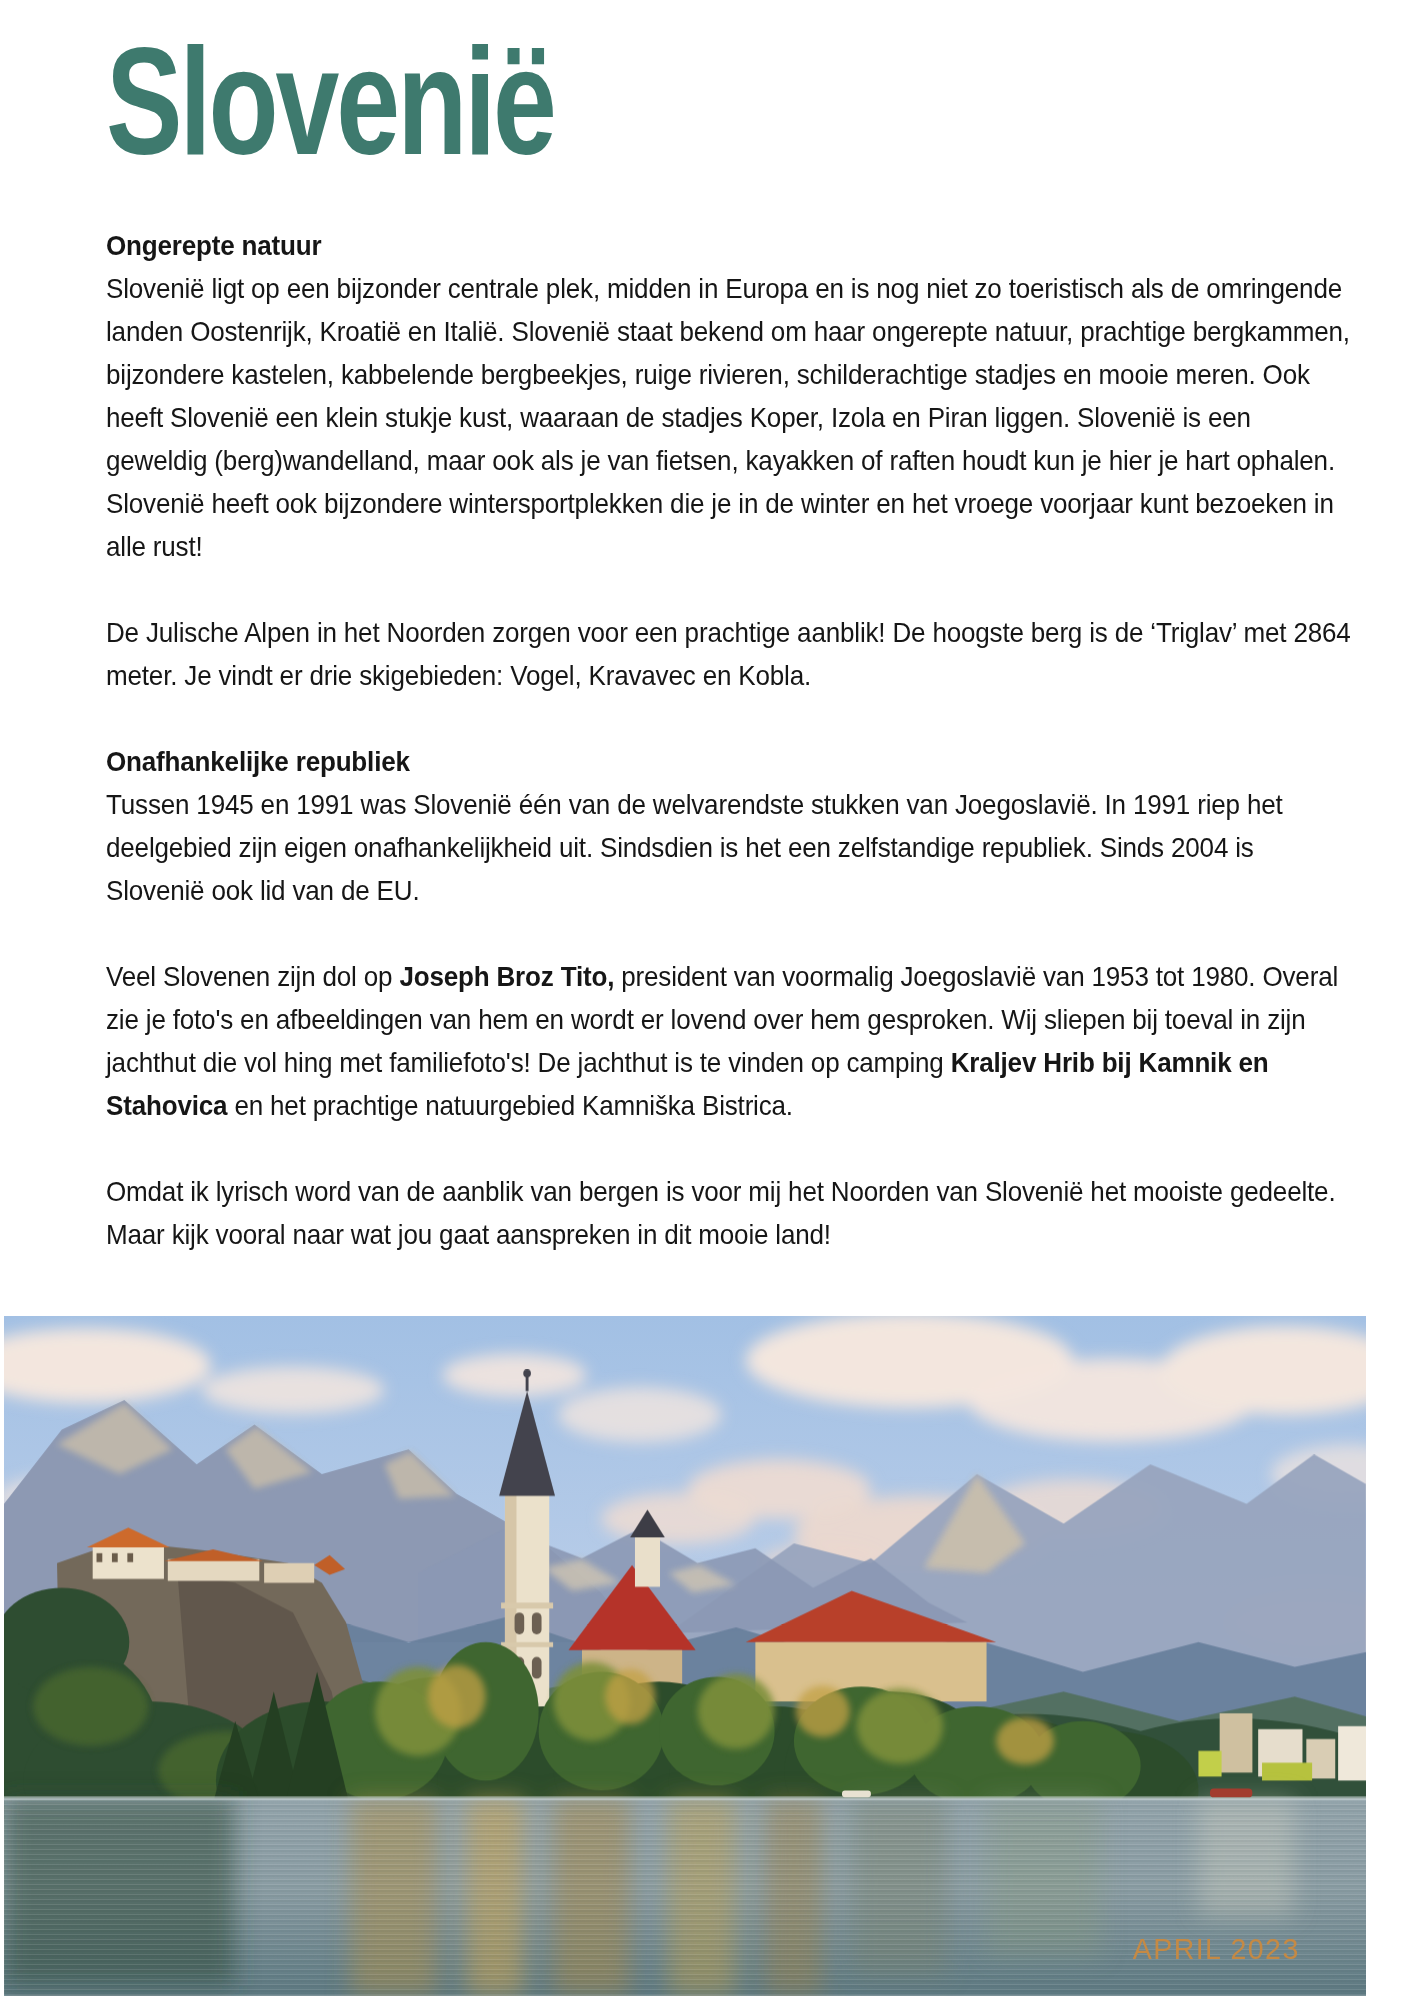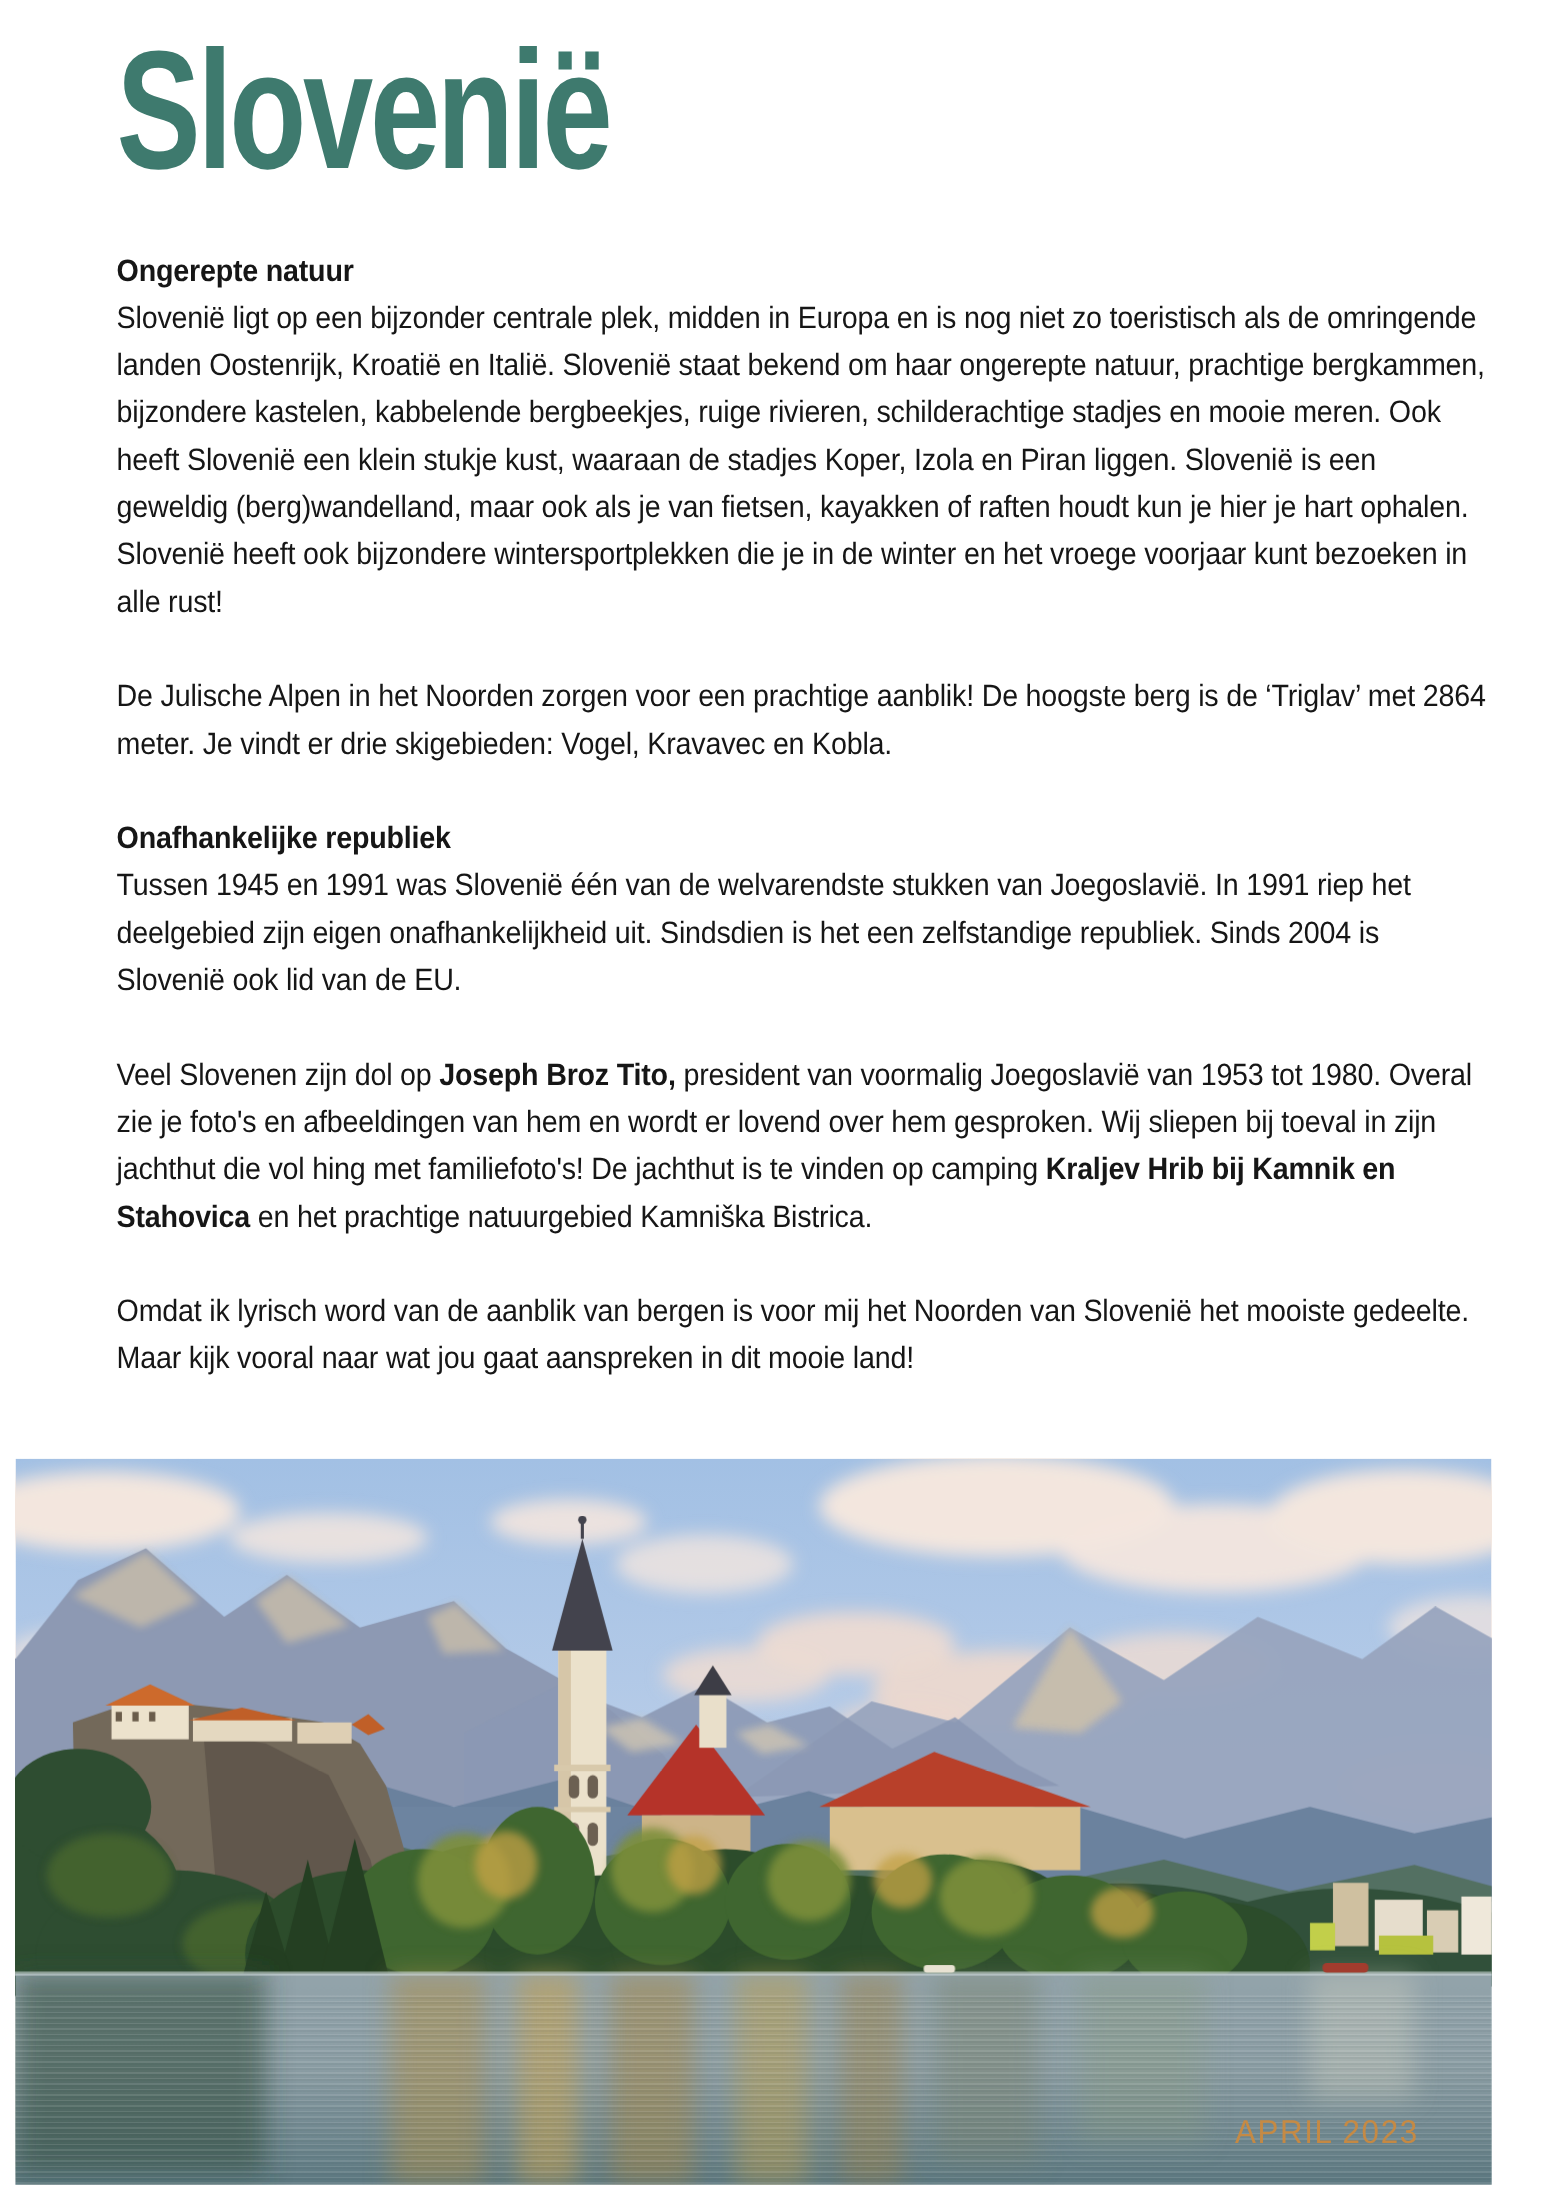--- a/index.html
+++ b/index.html
@@ -43,21 +43,21 @@
     line-height:43px;
     font-weight:700;
   }
   .article p{margin:0;}
   .block{margin:0 0 43px 0;}
   .block:last-child{margin-bottom:0;}
   .photo{
     position:absolute;
     left:0; right:0; bottom:0;
     top:1312px;
-    margin:14px;
+    margin:4px;
     overflow:hidden;
   }
   .photo svg{display:block;width:100%;height:100%;}
   .ripples{
     position:absolute;
     left:0; width:100%;
     top:488px; height:200px;
     background:repeating-linear-gradient(
       180deg,
       rgba(255,255,255,0.10) 0 1px,

